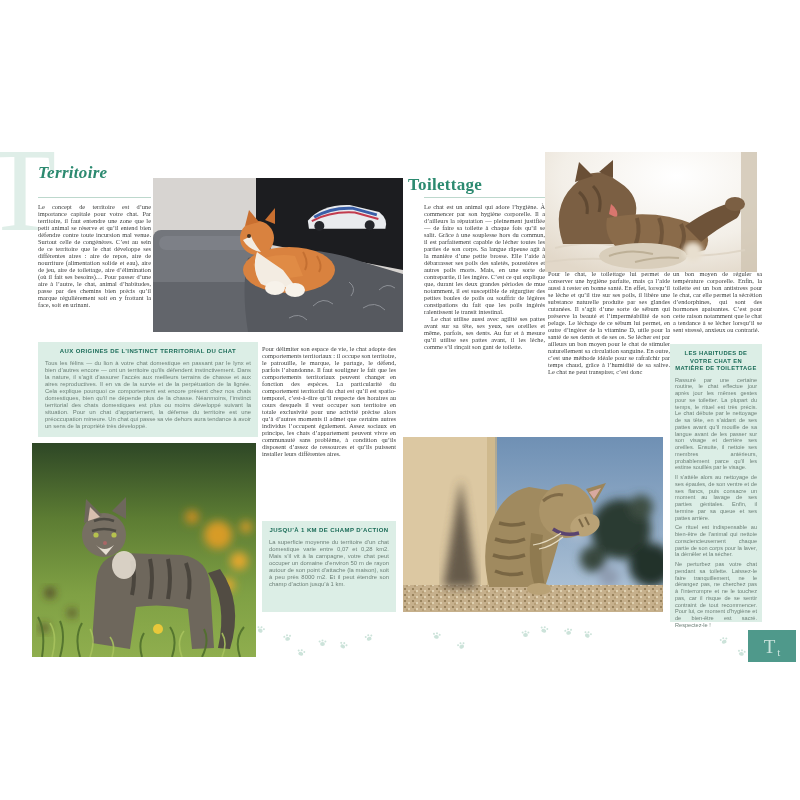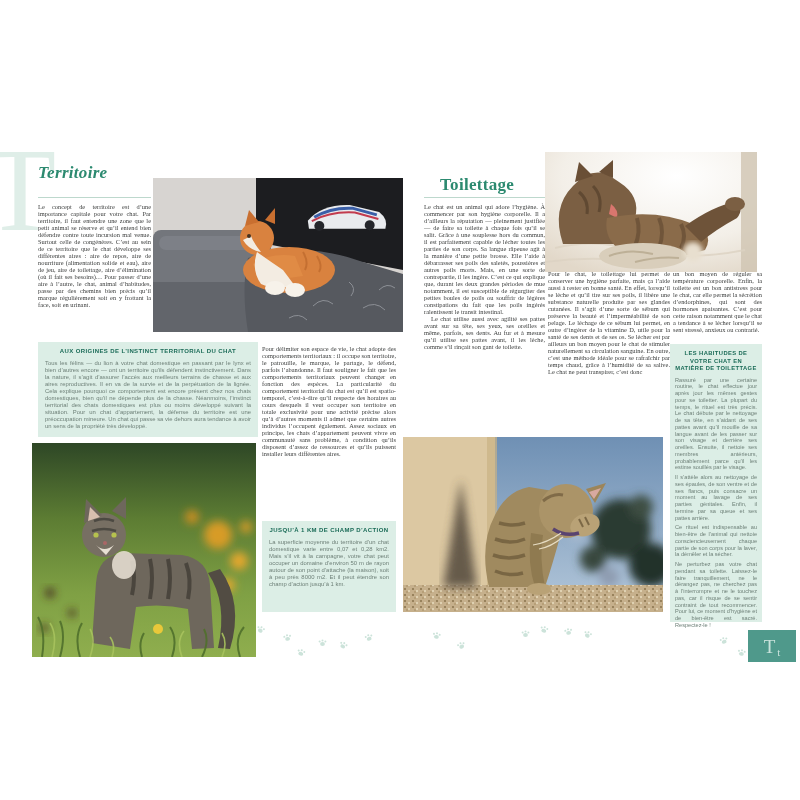--- a/index.html
+++ b/index.html
@@ -156,21 +156,21 @@
         <path d="M20,214 q6,-22 -2,-34"></path>
           <path d="M58,214 q6,-18 0,-28"></path>
           <path d="M150,214 q-6,-16 2,-26"></path>
         <path d="M190,214 q6,-14 0,-24"></path>
           <path d="M80,214 q4,-12 -2,-20"></path>
       </g>
       <circle cx="126" cy="186" r="5" fill="#e9c83a"></circle>
     </svg>
   </div>
 
-  <div class="abs page-title" style="left:440px;top:176px;">Toilettage</div>
+  <div class="abs page-title" style="left:408px;top:176px;">Toilettage</div>
   <div class="abs title-rule" style="left:424px;top:197px;width:121px;"></div>
 
   <div class="abs body-col" style="left:424px;top:203px;width:121px;height:230px;">
     <p>Le chat est un animal qui adore l’hygiène. À commencer par son hygiène corporelle. Il a d’ailleurs la réputation — pleinement justifiée — de faire sa toilette à chaque fois qu’il se salit. Grâce à une souplesse hors du commun, il est parfaitement capable de lécher toutes les parties de son corps. Sa langue râpeuse agit à la manière d’une petite brosse. Elle l’aide à débarrasser ses poils des saletés, poussières et autres poils morts. Mais, en une sorte de contrepartie, il les ingère. C’est ce qui explique que, durant les deux grandes périodes de mue notamment, il est susceptible de régurgiter des petites boules de poils ou souffrir de légères constipations du fait que les poils ingérés ralentissent le transit intestinal.</p>
     <p>Le chat utilise aussi avec agilité ses pattes avant sur sa tête, ses yeux, ses oreilles et même, parfois, ses dents. Au fur et à mesure qu’il utilise ses pattes avant, il les lèche, comme s’il rinçait son gant de toilette.</p>
   </div>
 
   <div class="abs photo" style="left:545px;top:152px;width:212px;height:120px;">
     <svg width="212" height="120" viewBox="0 0 212 120" xmlns="http://www.w3.org/2000/svg">
       <defs>

